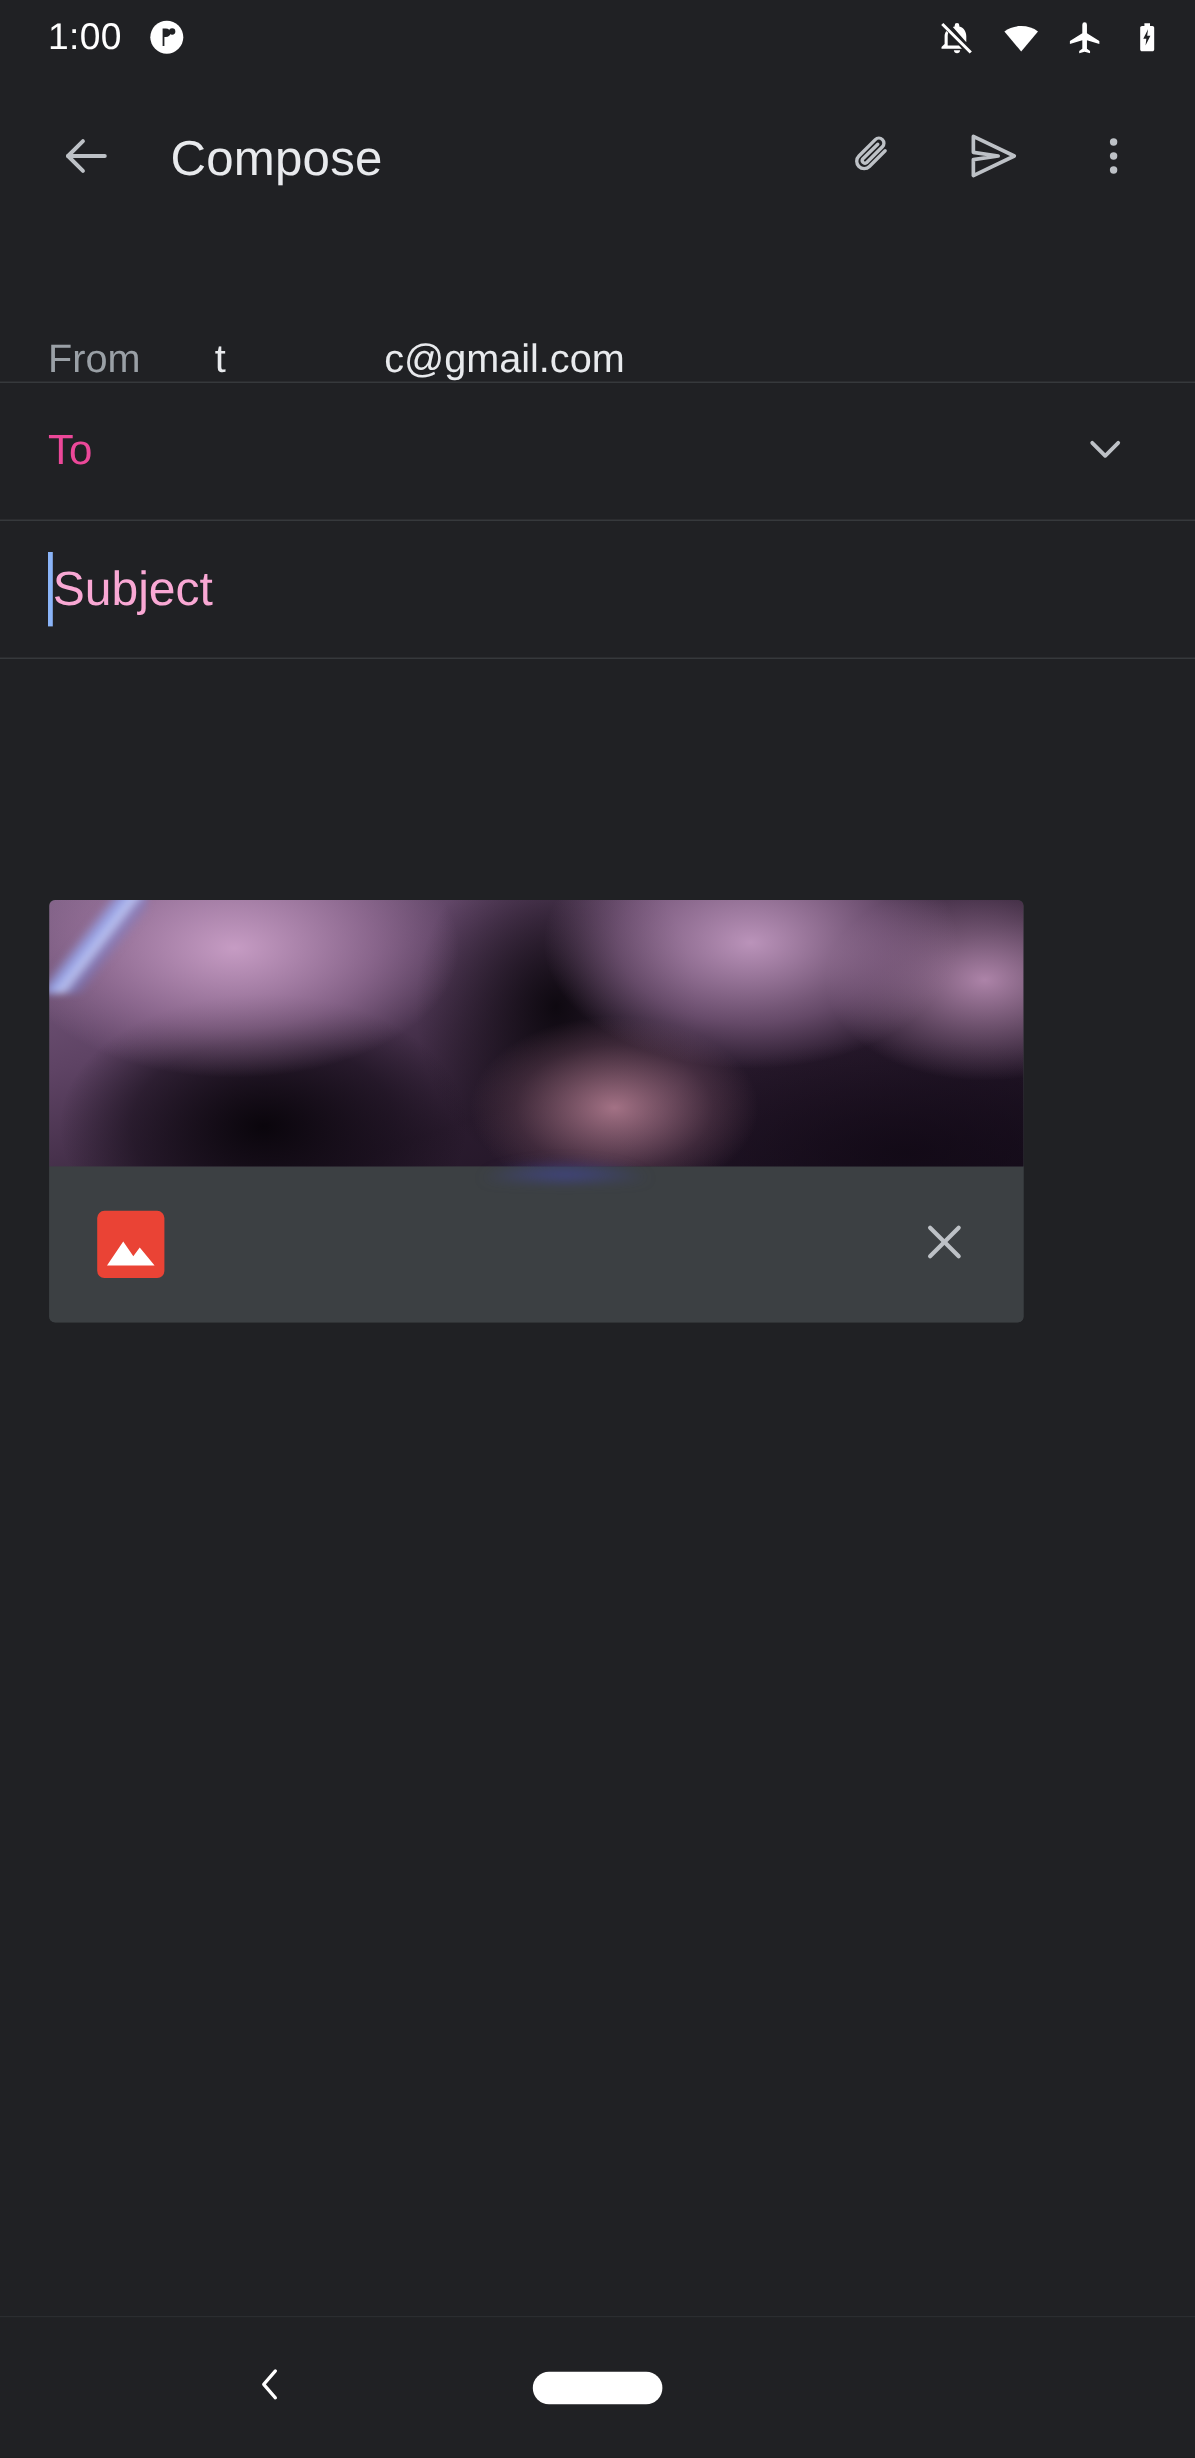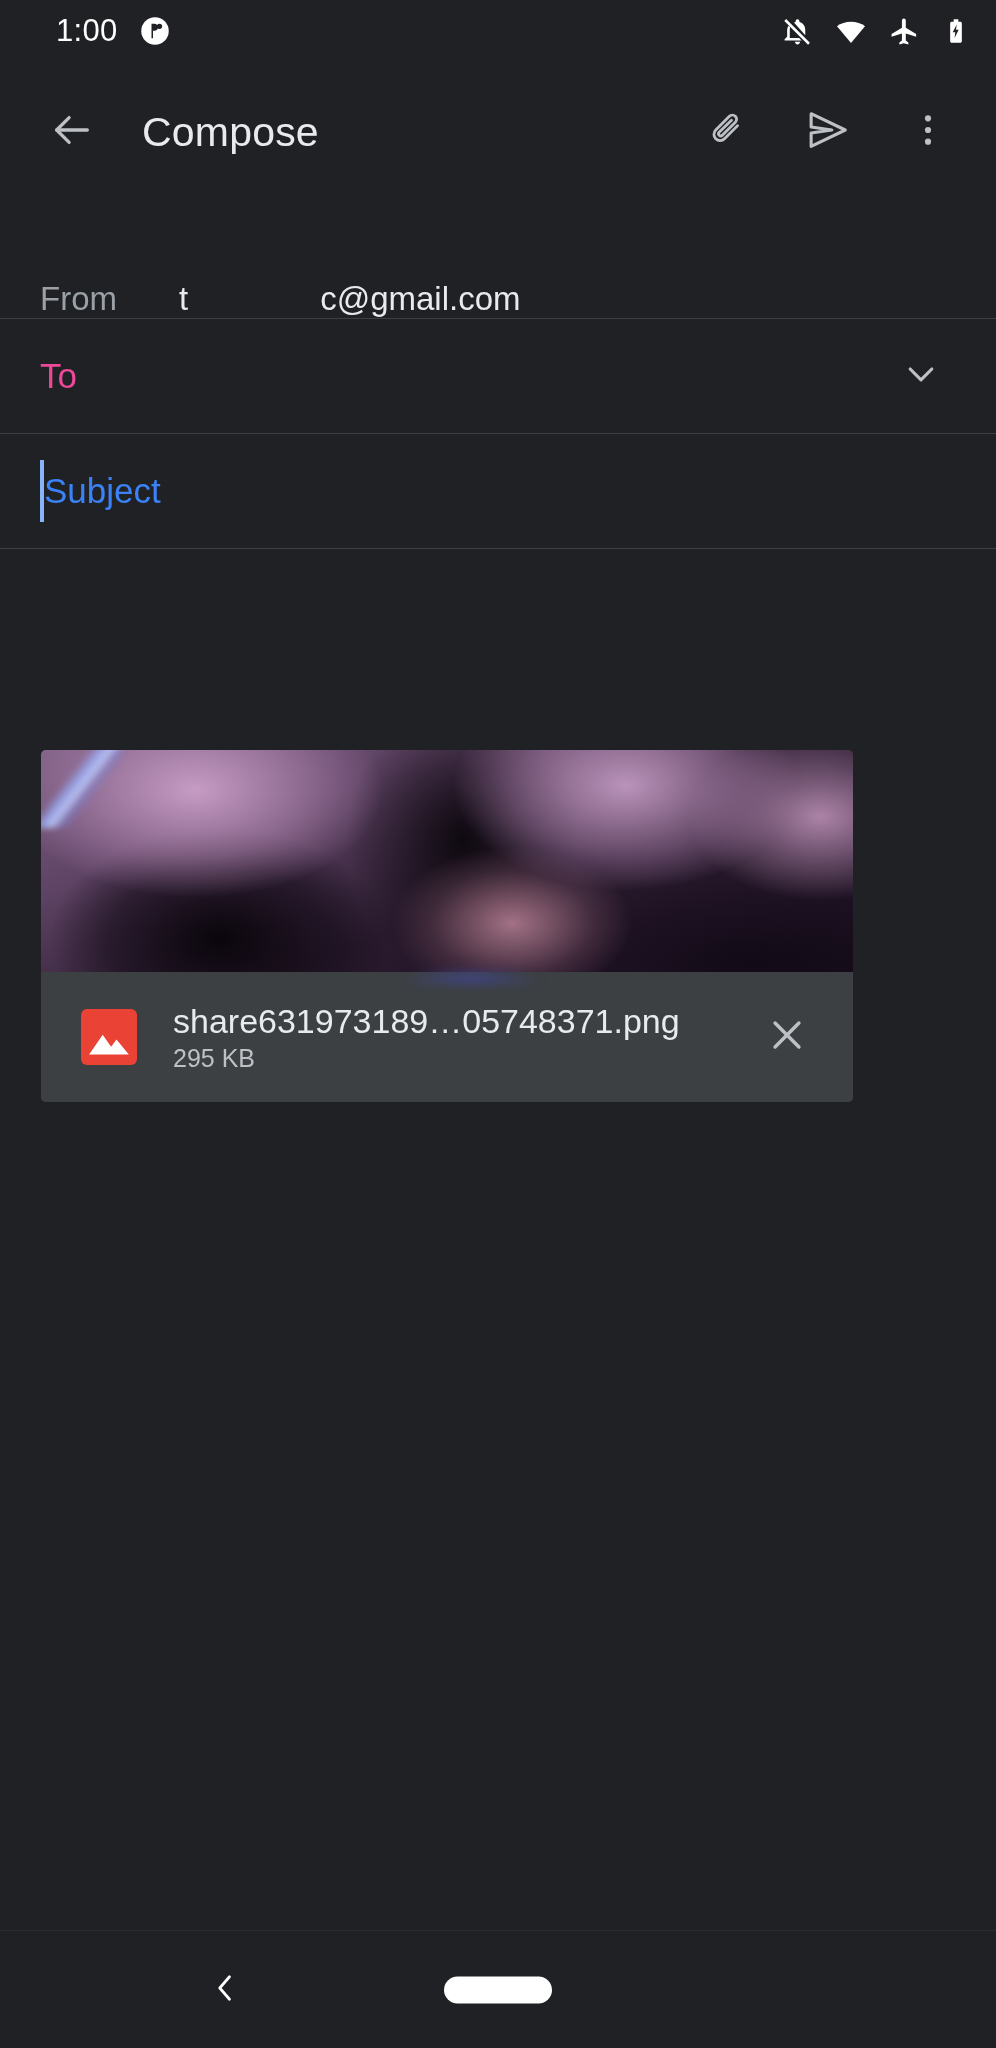--- a/index.html
+++ b/index.html
@@ -13,21 +13,21 @@
     position:relative;
     width:996px; height:2048px;
     background:#202124;
     display:flex; flex-direction:column;
   }
 
   
   #status-bar {
     height:62px; flex:0 0 62px;
     display:flex; align-items:center;
-    padding:0 26px 0 56px;
+    padding:0 26px 0 40px;
     color:#ffffff;
   }
   #status-left { display:flex; align-items:center; gap:22px; }
   #status-time { font-size:31px; letter-spacing:.3px; font-weight:400; }
   #status-right { margin-left:auto; display:flex; align-items:center; gap:22px; }
   .sbicon { display:block; }
 
   
   #app-bar {
     height:140px; flex:0 0 140px;
@@ -77,21 +77,21 @@
     width:70px; height:70px;
     display:flex; align-items:center; justify-content:center;
   }
 
   #subject-row { height:115px; position:relative; }
   #subject-caret {
     position:absolute; left:40px; top:50%;
     transform:translateY(-50%);
     width:4px; height:62px; background:#8ab4f8;
   }
-  #subject-placeholder { font-size:35px; color:#3b82f6; margin-left:4px; }
+  #subject-placeholder { font-size:40px; color:#f9a8d4; margin-left:4px; }
 
   
   #body-area {
     flex:1 1 auto;
     border-top:1px solid #3c4043;
     position:relative;
     overflow:hidden;
   }
   #attachment-card {
     position:absolute;
@@ -283,24 +283,20 @@
       <div id="attachment-thumb">
         <div id="thumb-blue-streak"></div>
         <div id="thumb-blue-bottom"></div>
       </div>
       <div id="attachment-info">
         <div id="attachment-file-icon">
           <svg width="56" height="56" viewBox="0 0 24 24">
             <path d="M3.5 19.5 9.3 11l3.6 5.2 2.3-3.1 5.3 6.4z" fill="#ffffff"></path>
           </svg>
         </div>
-        <div id="attachment-text">
-          <div id="attachment-name">share631973189…05748371.png</div>
-          <div id="attachment-size">295 KB</div>
-        </div>
         <div id="attachment-remove">
           <span>
             <svg width="44" height="44" viewBox="0 0 24 24" fill="none" stroke="#bdc1c6" stroke-width="1.9" stroke-linecap="round">
               <path d="M5.5 5.5 18.5 18.5"></path>
                 <path d="M18.5 5.5 5.5 18.5"></path>
             </svg>
           </span>
         </div>
       </div>
     </div>

